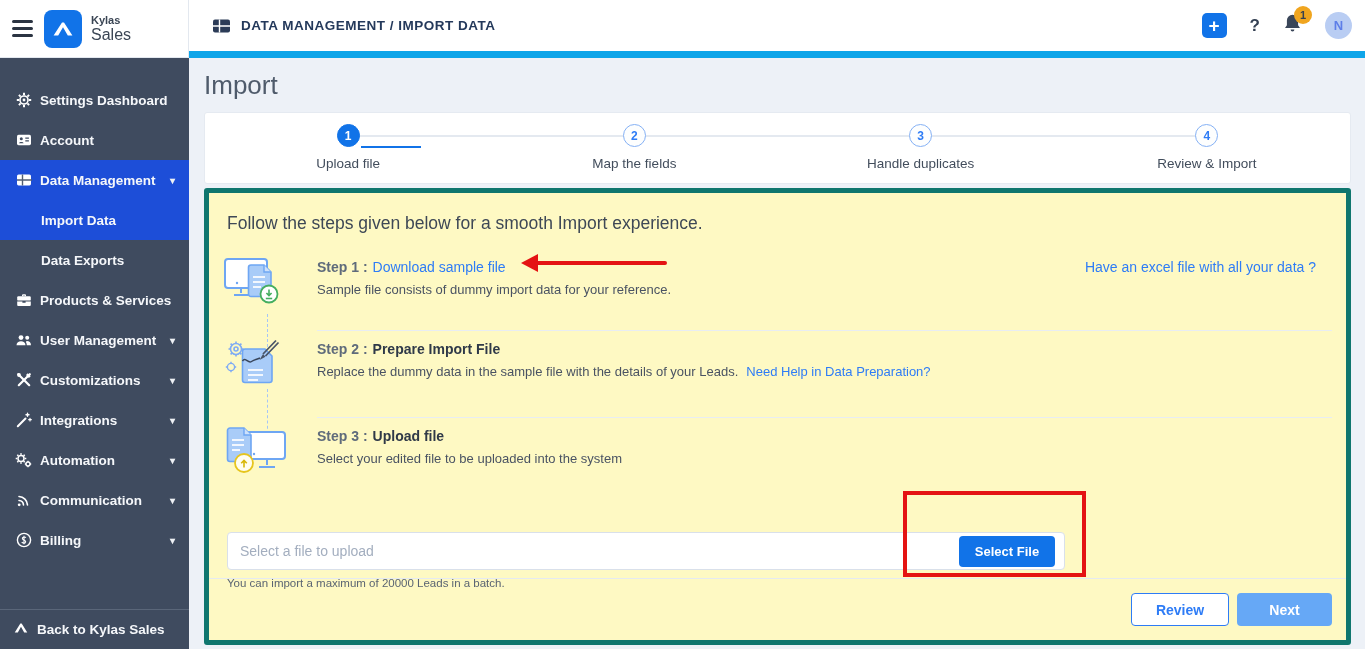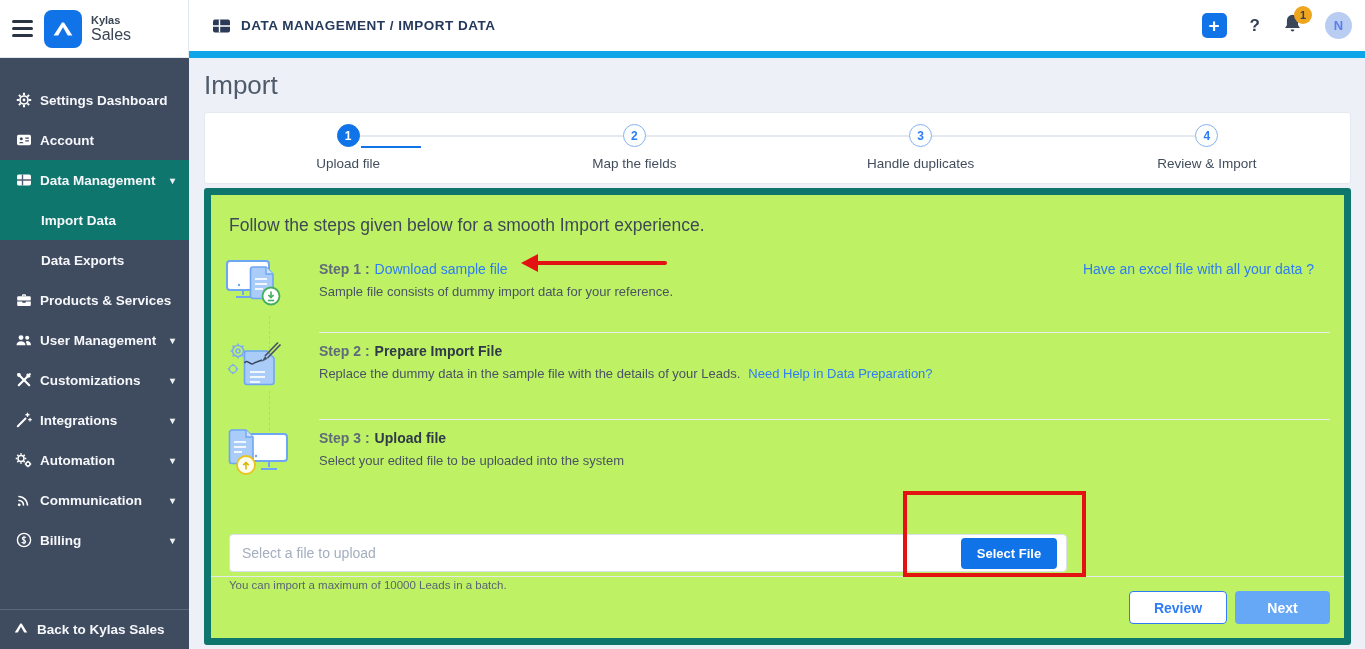--- a/index.html
+++ b/index.html
@@ -16,21 +16,21 @@
   .brand-text { display:flex; flex-direction:column; line-height:1.1; }
   .brand-top { font-size:11px; color:#3a4554; font-weight:600; }
   .brand-bottom { font-size:16px; color:#3a4554; font-weight:500; }
 
   .nav { padding-top:22px; flex:1; }
   .nav-item { height:40px; display:flex; align-items:center; padding:0 14px 0 15px; gap:8px;
     color:#f5f7fa; font-size:13.5px; font-weight:600; cursor:pointer; white-space:nowrap; }
   .nav-item .icon { width:17px; display:flex; justify-content:center; align-items:center; }
   .nav-item .chev { margin-left:auto; font-size:10px; color:#eef1f5; }
   .nav-item.sub { padding-left:41px; }
-  .nav-item.hl { background:#0f766e; }
+  .nav-item.hl { background:#1d4ed8; }
   .sidebar-footer { margin-top:auto; border-top:1px solid #5a6679; height:40px; display:flex; align-items:center;
     padding:0 13px; gap:8px; color:#f5f7fa; font-size:13.5px; font-weight:600; cursor:pointer; }
 
   
   .main { flex:1; display:flex; flex-direction:column; }
   .topbar { height:58px; background:#fff; border-bottom:7px solid #0ea5e9; display:flex; align-items:center; padding:0 13px 0 23px; }
   .breadcrumb { display:flex; align-items:center; gap:10px; color:#24395b; font-weight:700; font-size:13.5px; letter-spacing:.5px; }
   .topbar-right { margin-left:auto; display:flex; align-items:center; gap:23px; }
   .plus-btn { width:25px; height:25px; background:#1173e8; color:#fff; border-radius:5px; border:none;
     font-size:19px; font-weight:700; display:flex; align-items:center; justify-content:center; cursor:pointer; line-height:1; }
@@ -50,21 +50,21 @@
   .step { flex:1; display:flex; flex-direction:column; align-items:center; position:relative; }
   .step::before { content:''; position:absolute; top:11px; right:50%; width:100%; height:1.5px; background:#e4e9f0; }
   .step:first-child::before { display:none; }
   .step .circle { width:23px; height:23px; border-radius:50%; background:#fdfefe; border:1.5px solid #85b1f5; color:#2e7cf6;
     font-size:12px; font-weight:700; display:flex; align-items:center; justify-content:center; z-index:2; }
   .step.active .circle { background:#1173e8; border-color:#1173e8; color:#fff; }
   .step.active::after { content:''; position:absolute; top:21.5px; left:calc(50% + 13px); width:60px; height:2px; background:#1173e8; z-index:2; }
   .step .label { margin-top:9px; font-size:13.5px; color:#424d5c; }
 
   
-  .main-card { background:#bef264; border:7px solid #0f766e; border-radius:3px; height:457px; position:relative; padding:14px 14px 0 14px; }
+  .main-card { background:#fef9c3; border:5px solid #0f766e; border-radius:3px; height:457px; position:relative; padding:14px 14px 0 14px; }
   .follow-heading { font-size:17.5px; color:#3e4856; font-weight:500; margin:6px 0 0 4px; }
   .steps-list { margin-top:22px; }
   .step-row { display:flex; }
   .step-row .icon-col { width:94px; position:relative; }
   .r1 { height:75px; } .r2 { height:87px; } .r3 { height:80px; }
   .r2 .icon-col, .r3 .icon-col { padding-top:6px; }
   .r1 .icon-col::after, .r2 .icon-col::after { content:''; position:absolute; left:44px; top:58px; bottom:-16px;
     border-left:1.6px dashed #a5c6f6; }
   .step-texts { flex:1; border-bottom:1px solid #e8edf3; display:flex; }
   .r3 .step-texts { border-bottom:none; }
@@ -387,21 +387,21 @@
             </div>
           </div>
         </div>
       </div>
 
       <div class="upload-section">
         <div class="upload-wrap">
           <input class="file-input" type="text" placeholder="Select a file to upload" style="">
           <button class="select-file-btn">Select File</button>
         </div>
-        <div class="hint">You can import a maximum of 10000 Leads in a batch.</div>
+        <div class="hint">You can import a maximum of 20000 Leads in a batch.</div>
       </div>
 
       <div class="card-footer">
         <button class="btn-cancel">Review</button>
         <button class="btn-next">Next</button>
       </div>
     </div>
   </div>
 </div>
 

